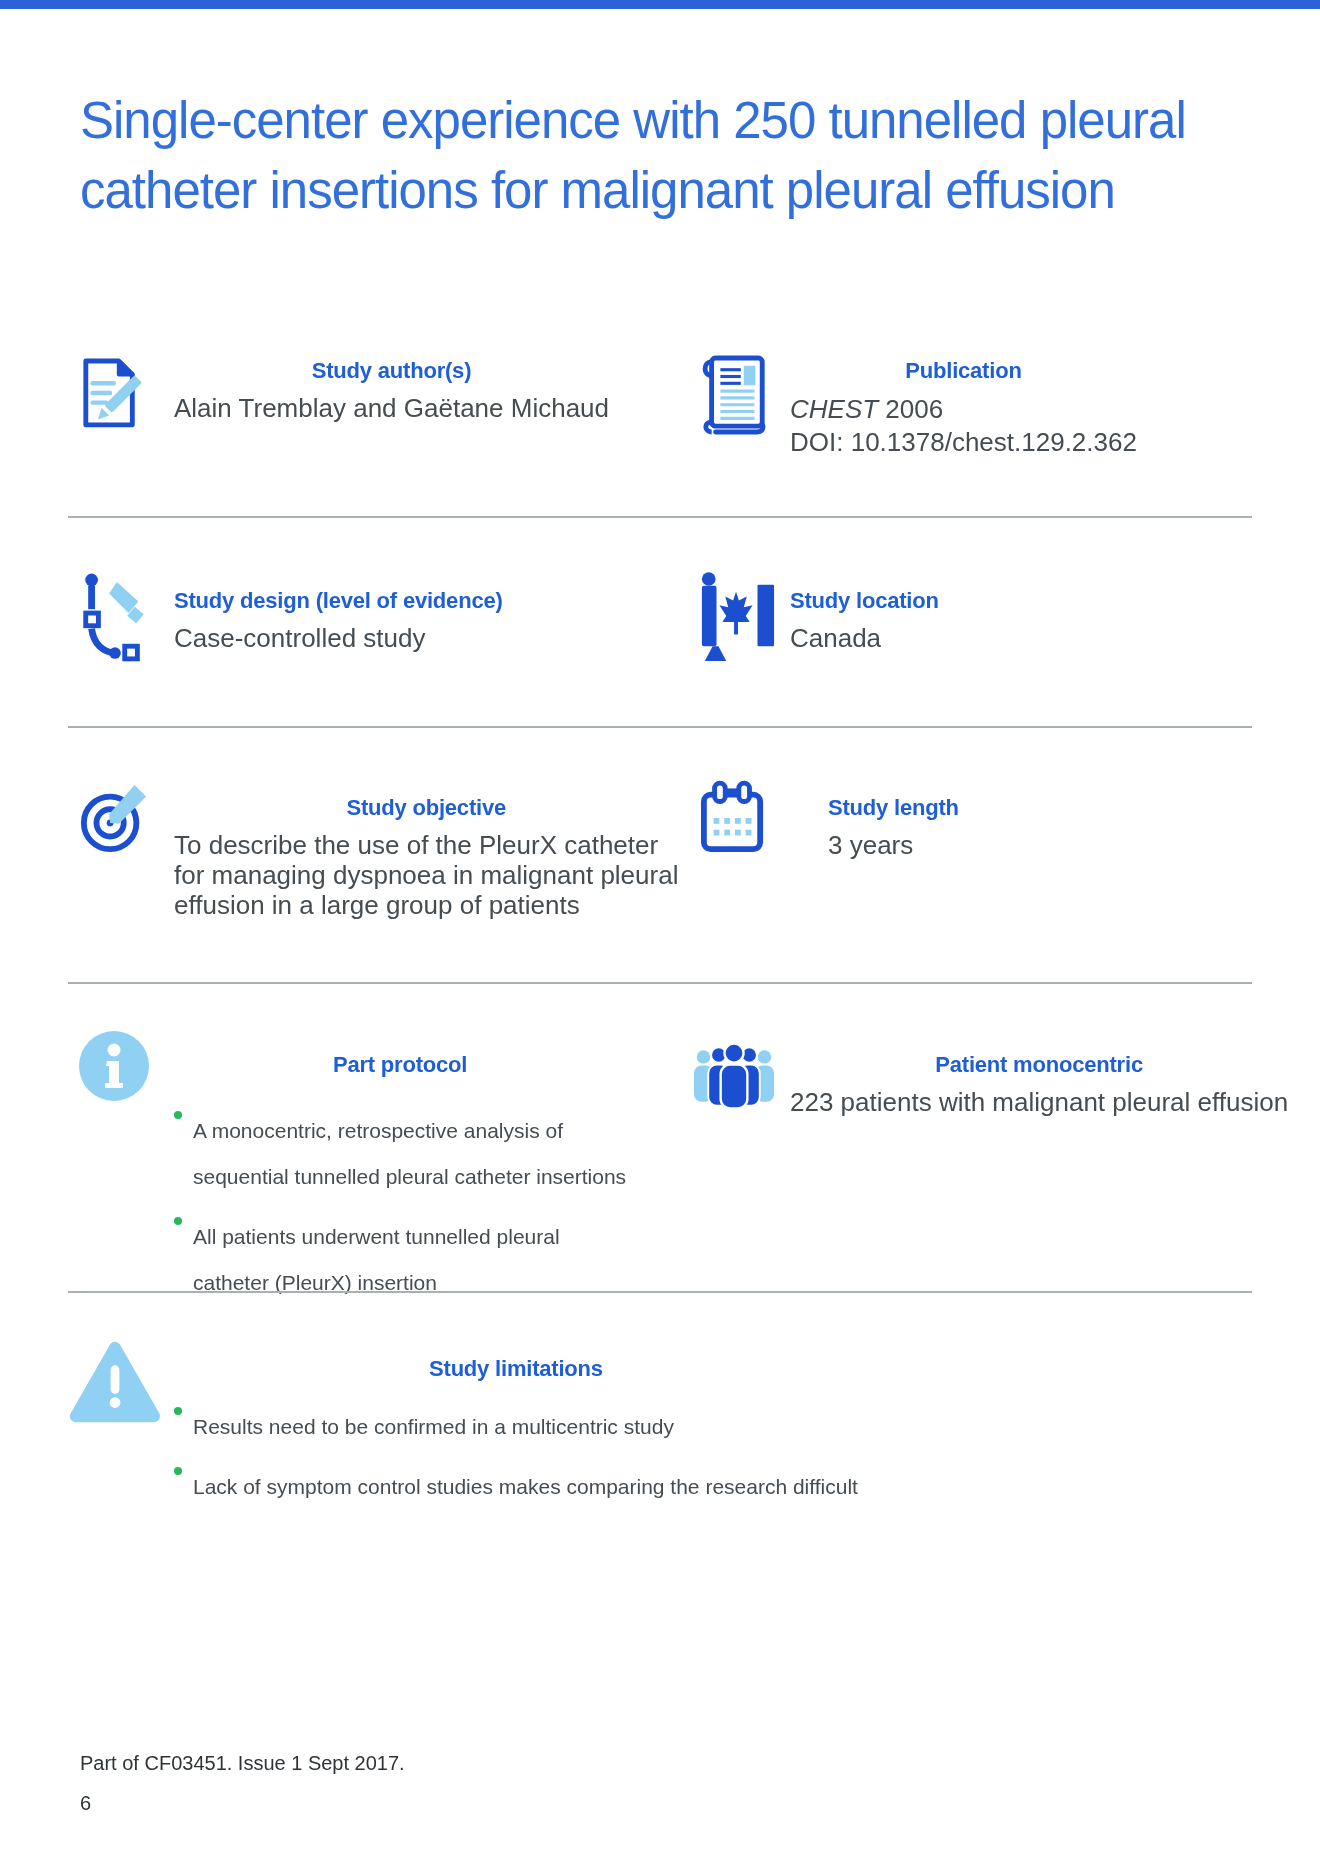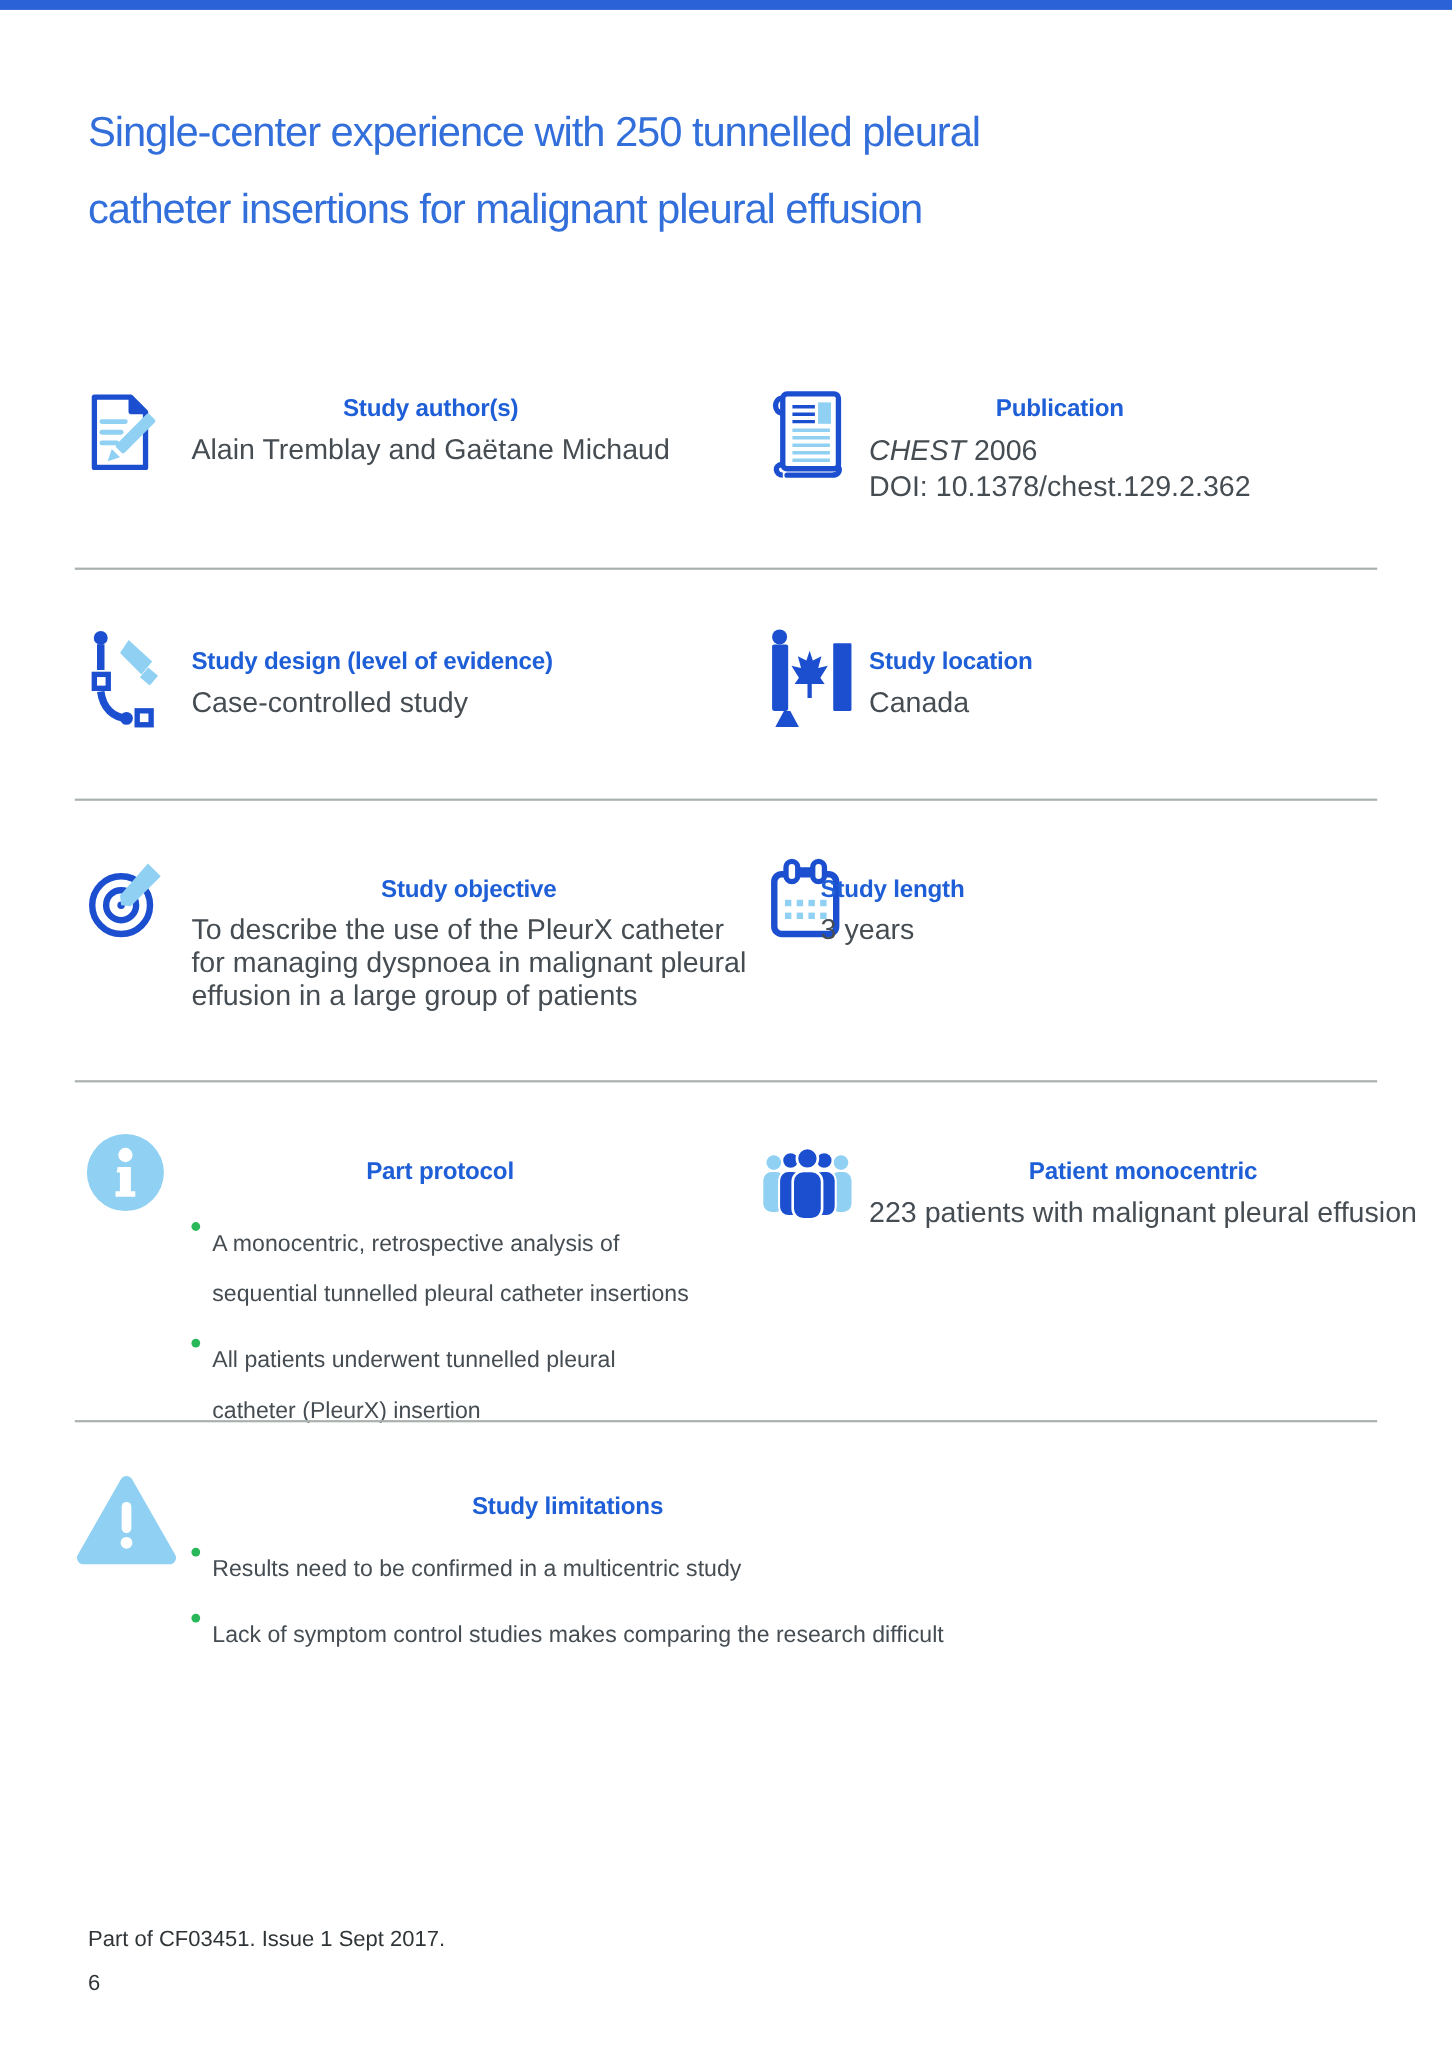--- a/index.html
+++ b/index.html
@@ -4,21 +4,21 @@
 <style>
   :root{
     --accent-blue:#2B62D8; --heading-blue:#1E5ED6; --title-blue:#336FDB;
     --icon-blue:#1C4FD0; --icon-light-blue:#8FD0F3; --bullet-green:#28B85A;
     --body-text:#454C52; --divider:#A9B1AD; --footer-text:#2F3437;
   }
   html,body{margin:0;padding:0;background:#fff;}
   .page{position:relative;width:1320px;height:1867px;background:#fff;overflow:hidden;
         font-family:"Liberation Sans",sans-serif;}
   .topbar{position:absolute;left:0;top:0;width:1320px;height:9px;background:var(--accent-blue);}
-  .title{position:absolute;left:80px;top:86px;width:1200px;font-size:38px;line-height:70px;
+  .title{position:absolute;left:80px;top:86px;width:1200px;font-size:51px;line-height:70px;
          font-weight:300;letter-spacing:-1px;color:var(--title-blue);}
   .divider{position:absolute;left:68px;width:1184px;height:2px;background:var(--divider);}
   .icon{position:absolute;}
   .txt{position:absolute;}
   .heading{font-size:22px;font-weight:bold;color:var(--heading-blue);letter-spacing:-0.2px;text-align:center;}
   .body{font-size:26px;color:var(--body-text);line-height:30px;margin-top:9px;}
   .body .ln{display:block;}
   .pub-journal{font-style:italic;}
   .bullets{margin-top:14px;}
   .bullet{display:flex;margin-bottom:14px;}
@@ -147,21 +147,21 @@
       <rect x="14" y="39" width="6" height="6"></rect>
         <rect x="25" y="39" width="6" height="6"></rect>
         <rect x="36" y="39" width="6" height="6"></rect>
         <rect x="47" y="39" width="6" height="6"></rect>
       <rect x="14" y="51" width="6" height="6"></rect>
         <rect x="25" y="51" width="6" height="6"></rect>
         <rect x="36" y="51" width="6" height="6"></rect>
         <rect x="47" y="51" width="6" height="6"></rect>
     </g>
   </svg>
-  <div class="txt" style="left:746px;top:795px">
+  <div class="txt" style="left:828px;top:795px">
     <div class="heading">Study length</div>
     <div class="body">3 years</div>
   </div>
 
   <div class="divider" style="top:982px"></div>
 
   <svg class="icon" style="left:78px;top:1030px" width="72" height="72" viewBox="0 0 72 72">
     <circle cx="36" cy="36" r="35" fill="var(--icon-light-blue)"></circle>
     <circle cx="36" cy="20" r="6.5" fill="#fff"></circle>
     <path d="M29 31 H41 V53 H45 V58 H27 V53 H31 V36 H28 Z" fill="#fff"></path>

